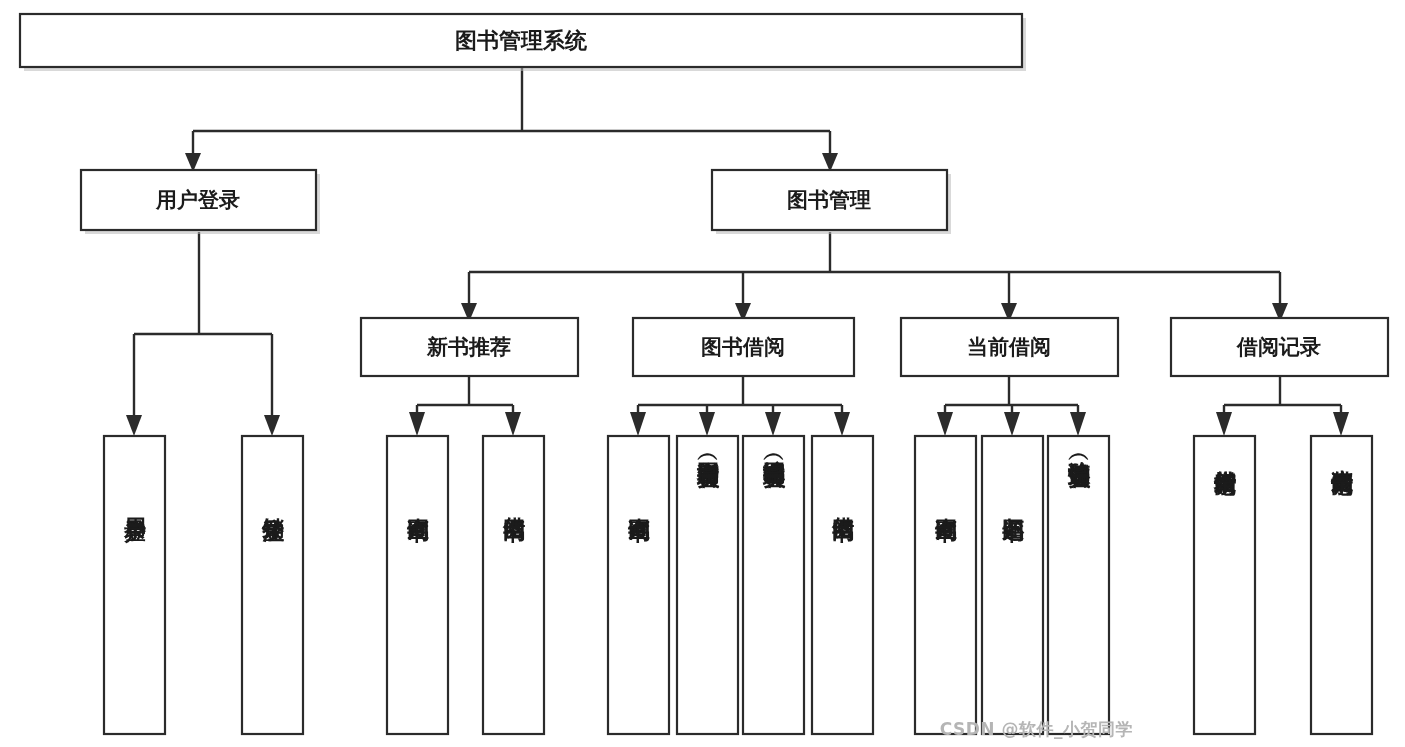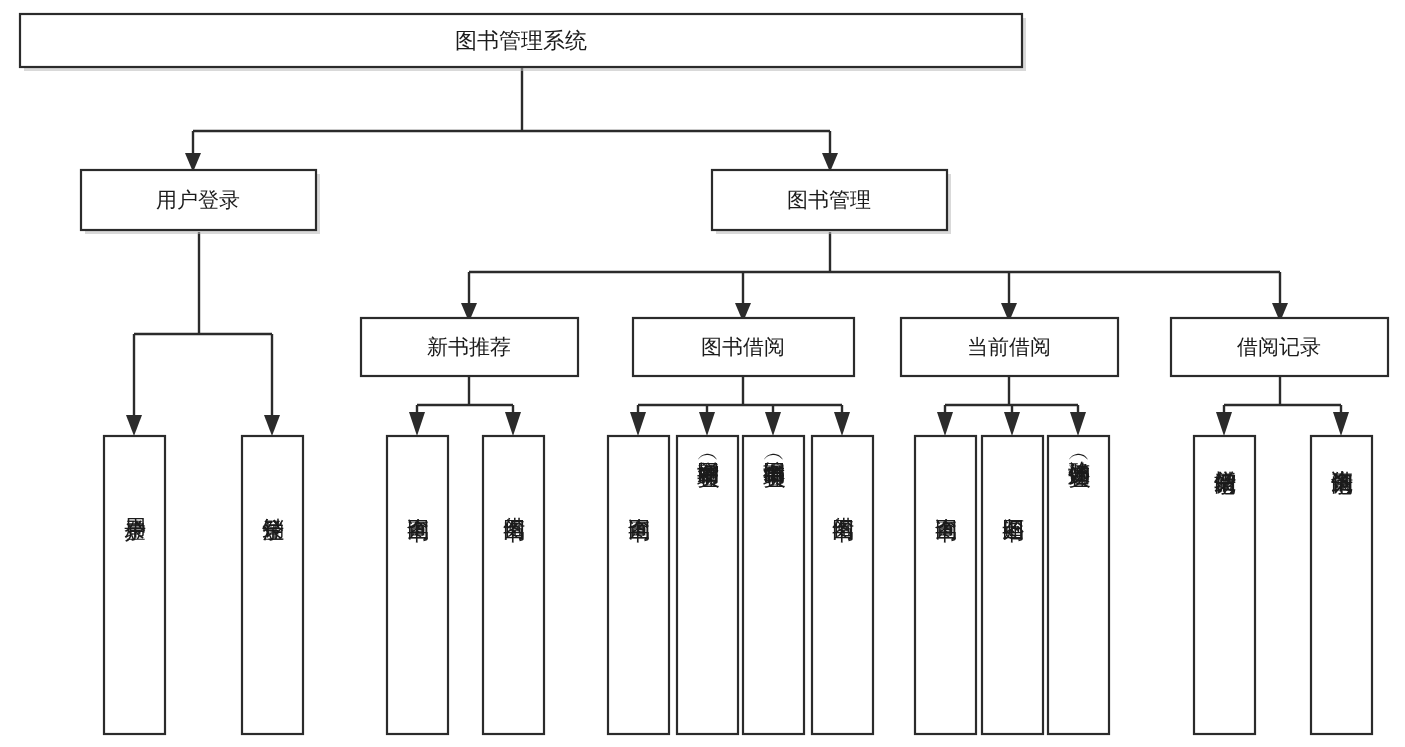--- a/index.html
+++ b/index.html
@@ -13,20 +13,21 @@
     height: 747px;
     font-family: "DejaVu Sans", "Liberation Sans", sans-serif;
     overflow: hidden;
     position: relative;
   }
   #diagram-root {
     position: relative;
     width: 1145px;
     height: 747px;
     background: #ffffff;
+    font-weight: bold;
   }
   svg#tree-svg {
     position: absolute;
     top: 0;
     left: 0;
     width: 1405px;
     height: 747px;
     display: block;
   }
   .node-box {
@@ -218,13 +219,14 @@
   <div class="vlabel" style="left:763px; top:443px;">编辑图书（管理员）</div>
   <div class="vlabel" style="left:832px; top:500px;">借阅图书</div>
 
   <div class="vlabel" style="left:935px; top:500px;">查询图书</div>
   <div class="vlabel" style="left:1002px; top:500px;">归还图书</div>
   <div class="vlabel" style="left:1068px; top:443px;">确认归还（管理员）</div>
 
   <div class="vlabel" style="left:1214px; top:452px;">新增借阅记录</div>
   <div class="vlabel" style="left:1331px; top:452px;">查询借阅记录</div>
 
+  <div id="watermark">CSDN @软件_小贺同学</div>
 </div>
 
 </body></html>

